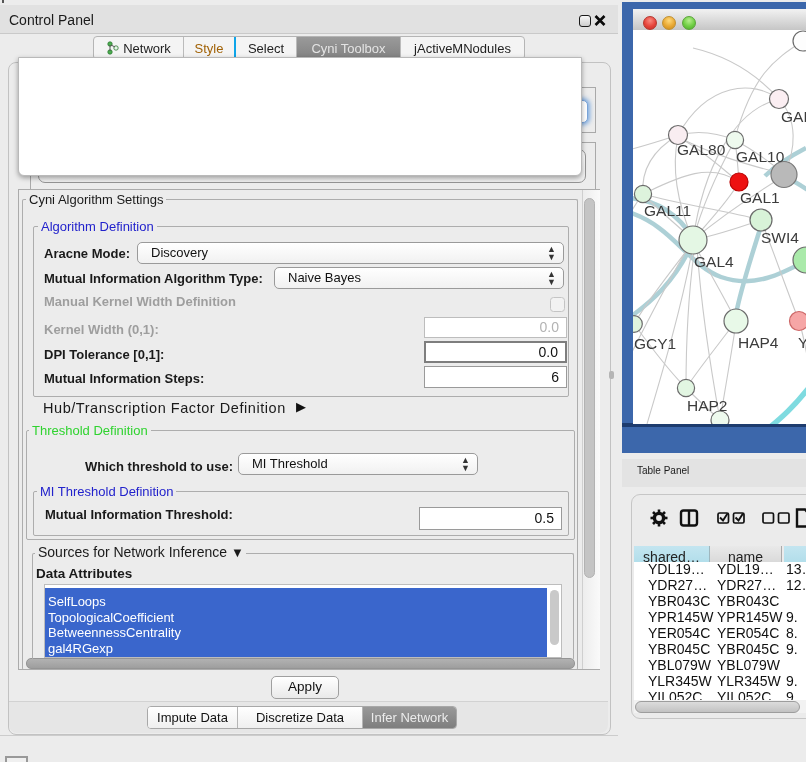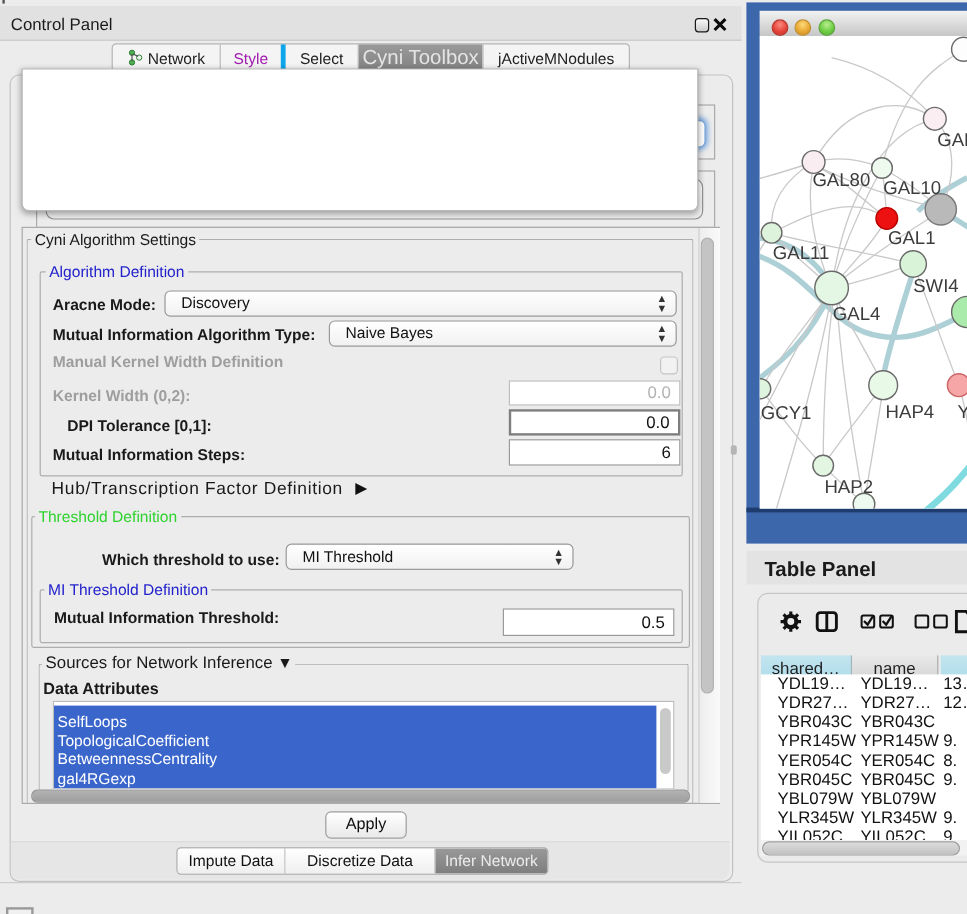--- a/index.html
+++ b/index.html
@@ -26,23 +26,23 @@
 
 <div class="abs" style="left:93px;top:36px;width:430px;height:22px;background:#f4f4f4;border:1px solid #b5b5b5;border-radius:4px;display:flex;">
   <div style="width:89px;border-right:1px solid #bbb;display:flex;align-items:center;justify-content:center;font-size:13px;color:#222;">
     <svg width="13" height="14" viewBox="0 0 13 14" style="margin-right:4px;">
       <circle cx="4" cy="3" r="2.2" fill="#4caf50" stroke="#2c7a31" stroke-width="0.8"></circle>
       <circle cx="4" cy="11" r="2.2" fill="#4caf50" stroke="#2c7a31" stroke-width="0.8"></circle>
       <circle cx="10" cy="7" r="2.2" fill="#e8f5e9" stroke="#2c7a31" stroke-width="0.8"></circle>
       <line x1="4" y1="4" x2="4" y2="10" stroke="#555" stroke-width="1"></line>
       <line x1="5" y1="4" x2="9" y2="6" stroke="#555" stroke-width="1"></line>
     </svg>Network</div>
-  <div style="width:50px;border-right:4px solid #0ea5e9;display:flex;align-items:center;justify-content:center;font-size:13px;color:#a21caf;">Style</div>
+  <div style="width:50px;border-right:2px solid #0ea5e9;display:flex;align-items:center;justify-content:center;font-size:13px;color:#a16207;">Style</div>
   <div style="width:60px;border-right:1px solid #bbb;display:flex;align-items:center;justify-content:center;font-size:13px;color:#222;">Select</div>
-  <div style="width:103px;border-right:1px solid #bbb;display:flex;align-items:center;justify-content:center;font-size:17px;color:#e4e4e4;background:linear-gradient(#9a9a9a,#828282);">Cyni Toolbox</div>
+  <div style="width:103px;border-right:1px solid #bbb;display:flex;align-items:center;justify-content:center;font-size:13px;color:#e4e4e4;background:linear-gradient(#9a9a9a,#828282);">Cyni Toolbox</div>
   <div style="flex:1;display:flex;align-items:center;justify-content:center;font-size:13px;color:#222;">jActiveMNodules</div>
 </div>
 
 <div class="abs" style="left:8px;top:62px;width:601px;height:671px;border:1px solid #c2c2c2;border-radius:8px;background:#ececec;"></div>
 
 <div class="abs" style="left:30px;top:87px;width:564px;height:44px;border:1px solid #a9a9a9;"></div>
 <div class="abs" style="left:40px;top:100px;width:548px;height:23px;background:#fff;border:1px solid #7aa4d8;border-radius:5px;box-shadow:0 0 4px 2px rgba(90,150,220,0.75);box-sizing:border-box;"></div>
 <div class="abs" style="left:30px;top:142px;width:564px;height:46px;border:1px solid #a9a9a9;"></div>
 <div class="abs" style="left:38px;top:149px;width:548px;height:34px;background:linear-gradient(#ffffff,#ededed);border:1px solid #949494;border-radius:7px;box-sizing:border-box;"></div>
 
@@ -58,23 +58,23 @@
 
 <div class="grp" style="left:33px;top:226px;width:534px;height:169px;"></div>
 <div class="gtitle" style="left:38px;top:220px;color:#2222cc;">Algorithm Definition</div>
 
 <div class="lbl" style="left:44px;top:246px;">Aracne Mode:</div>
 <div class="combo" style="left:137px;top:242px;width:427px;height:22px;box-sizing:border-box;"><span style="margin-left:13px;line-height:20px;">Discovery</span><span class="ar">▲<br>▼</span></div>
 <div class="lbl" style="left:44px;top:271px;">Mutual Information Algorithm Type:</div>
 <div class="combo" style="left:274px;top:267px;width:290px;height:22px;box-sizing:border-box;"><span style="margin-left:13px;line-height:20px;">Naive Bayes</span><span class="ar">▲<br>▼</span></div>
 <div class="lbl" style="left:44px;top:294px;color:#9e9e9e;">Manual Kernel Width Definition</div>
 <div class="abs" style="left:550px;top:297px;width:13px;height:13px;background:#f2f2f2;border:1px solid #c4c4c4;border-radius:3.5px;"></div>
-<div class="lbl" style="left:44px;top:322px;color:#9e9e9e;">Kernel Width (0,2):</div>
+<div class="lbl" style="left:44px;top:322px;color:#9e9e9e;">Kernel Width (0,1):</div>
 <div class="tf" style="left:424px;top:317px;width:143px;height:21px;border:1px solid #bdbdbd;color:#b3b3b3;line-height:19px;">0.0</div>
-<div class="lbl" style="left:44px;top:347px;margin-left:12px;">DPI Tolerance [0,1]:</div>
+<div class="lbl" style="left:44px;top:347px;">DPI Tolerance [0,1]:</div>
 <div class="tf" style="left:424px;top:341px;width:143px;height:22px;border:2px solid #7e7e7e;line-height:18px;">0.0</div>
 <div class="lbl" style="left:44px;top:371px;">Mutual Information Steps:</div>
 <div class="tf" style="left:424px;top:366px;width:143px;height:22px;border:1px solid #9a9a9a;line-height:20px;">6</div>
 
 <div class="abs" style="left:43px;top:400px;font-size:14.5px;color:#1a1a1a;letter-spacing:0.55px;">Hub/Transcription Factor Definition</div>
 <div class="abs" style="left:296px;top:399px;font-size:13px;color:#111;">▶</div>
 
 <div class="grp" style="left:26px;top:430px;width:547px;height:108px;"></div>
 <div class="gtitle" style="left:29px;top:424px;color:#2fd32f;">Threshold Definition</div>
 <div class="lbl" style="left:85px;top:459px;">Which threshold to use:</div>
@@ -193,21 +193,21 @@
     <text x="61" y="237">GAL4</text>
     <text x="1" y="319">GCY1</text>
     <text x="105" y="318">HAP4</text>
     <text x="165" y="318">Y</text>
     <text x="54" y="381">HAP2</text>
   </g>
 </svg>
 </div>
 
 <div class="abs" style="left:622px;top:459px;width:184px;height:28px;background:#e3e3e3;"></div>
-<div class="abs" style="left:637px;top:465px;font-size:17px;color:#1a1a1a;font-weight:bold;">Table Panel</div>
+<div class="abs" style="left:637px;top:465px;font-size:10px;color:#1a1a1a;">Table Panel</div>
 
 <div class="abs" style="left:631px;top:494px;width:185px;height:223px;background:#ebebeb;border:1px solid #c6c6c6;border-radius:9px;"></div>
 
 <svg class="abs" style="left:648px;top:508px;" width="165" height="22" viewBox="0 0 165 22">
   <g stroke="#111" fill="none">
     <circle cx="11" cy="10" r="4.6" stroke-width="3.4"></circle>
     <g stroke-width="2.6">
       <line x1="11" y1="1.5" x2="11" y2="5"></line>
         <line x1="11" y1="15" x2="11" y2="18.5"></line>
       <line x1="2.5" y1="10" x2="6" y2="10"></line>

